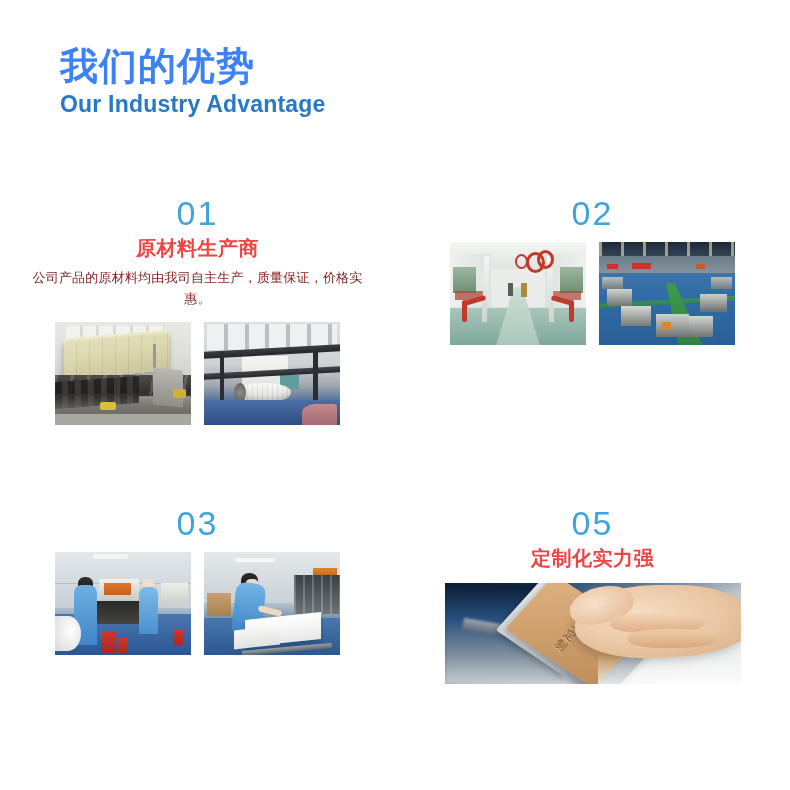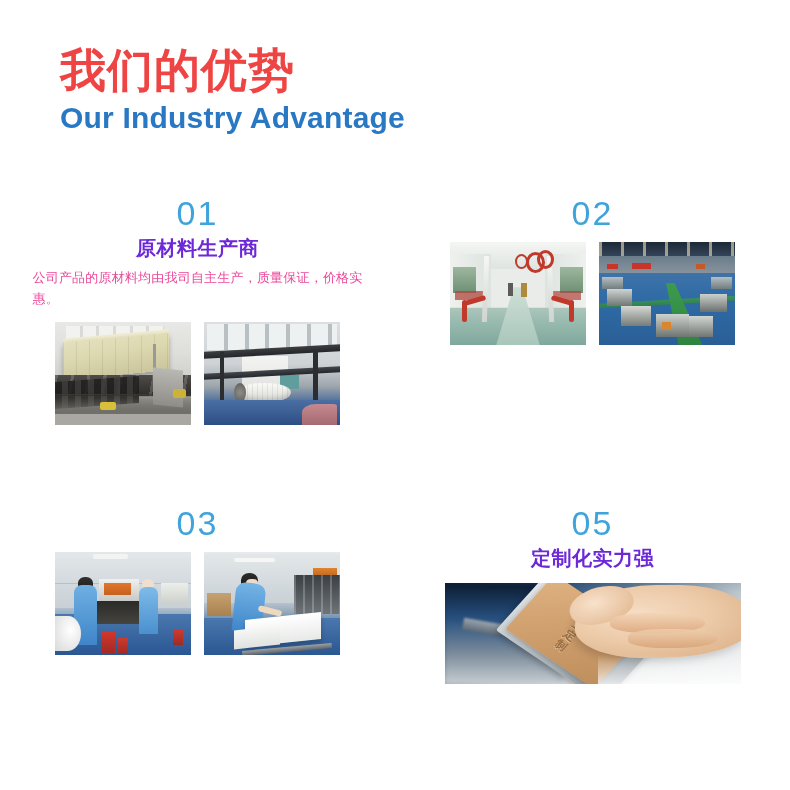--- a/index.html
+++ b/index.html
@@ -17,29 +17,29 @@
   }
 
   
   .page-header {
     position: absolute;
     left: 60px;
     top: 46px;
     width: 560px;
   }
   .header-cn {
-    font-size: 46px;
+    font-size: 38px;
     font-weight: bold;
-    color: #ef4444;
+    color: #3b82f6;
     letter-spacing: 1px;
     line-height: 1.08;
     white-space: nowrap;
   }
   .header-en {
-    font-size: 30px;
+    font-size: 23px;
     font-weight: bold;
     color: #2878c4;
     letter-spacing: 0.2px;
     line-height: 1.2;
     margin-top: 4px;
     white-space: nowrap;
   }
 
   
   .cards {
@@ -61,31 +61,31 @@
     font-size: 34px;
     font-weight: 300;
     color: #3fa3dc;
     line-height: 1;
     letter-spacing: 2px;
     margin-top: 10px;
   }
   .card-title {
     font-size: 20px;
     font-weight: bold;
-    color: #6d28d9;
+    color: #ef4444;
     line-height: 1.25;
     margin-top: 6px;
     letter-spacing: 0.5px;
     white-space: nowrap;
   }
   .card-desc {
     font-size: 13px;
-    color: #ec4899;
+    color: #7f1d1d;
     line-height: 1.6;
-    text-align: left;
+    text-align: center;
     margin-top: 7px;
     width: 330px;
     letter-spacing: 0.2px;
   }
 
   
   .photos {
     display: flex;
     gap: 13px;
     margin-top: 12px;

